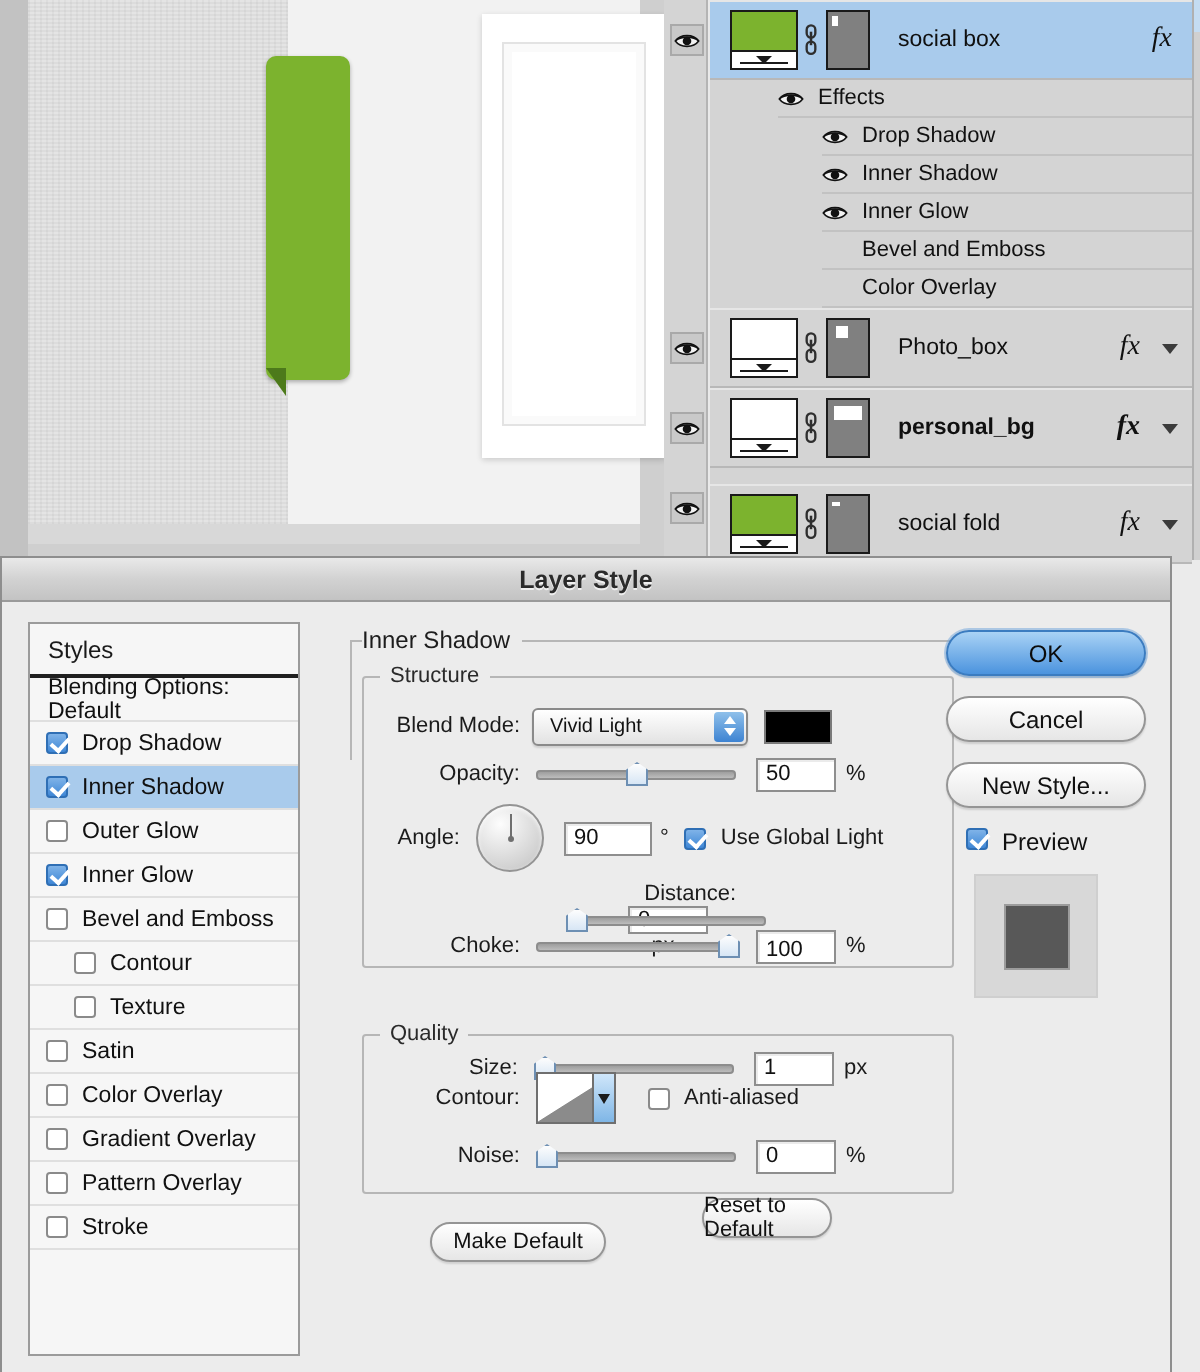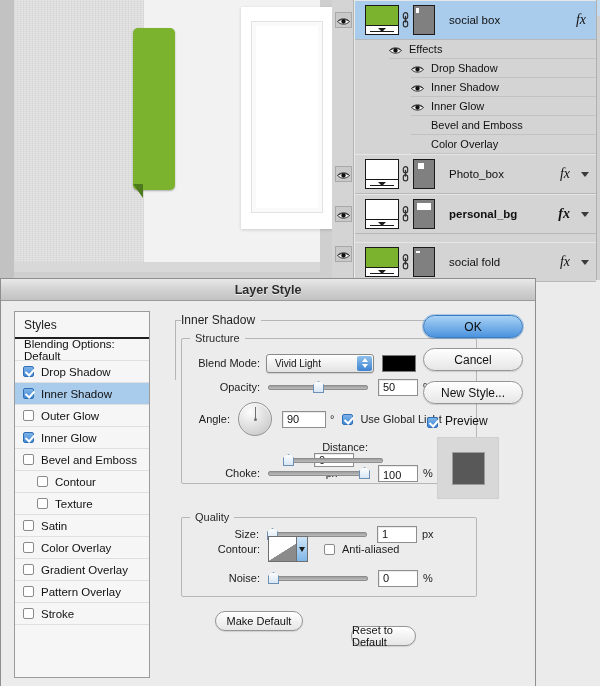--- a/index.html
+++ b/index.html
@@ -156,21 +156,21 @@
   }
   .scroll-up i { width:0;height:0;border-left:4px solid transparent;border-right:4px solid transparent;border-bottom:5px solid #4b4b4b;}
   .scroll-dn {
     position:absolute; left:0; width:15px; height:16px;
     display:flex;align-items:center;justify-content:center;
   }
   .scroll-dn i { width:0;height:0;border-left:4px solid transparent;border-right:4px solid transparent;border-top:5px solid #4b4b4b;}
 
   
   #dialog {
-    position: absolute; left: 0; top: 278px; width: 536px; height: 408px;
+    position: absolute; left: 0; top: 278px; width: 586px; height: 408px;
     background: #ececec;
     border: 1px solid #8e8e8e;
     border-bottom: none;
   }
   .titlebar {
     height: 22px; width: 100%;
     background: linear-gradient(to bottom, #e9e9e9 0%, #d2d2d2 50%, #c3c3c3 100%);
     border-bottom: 1px solid #9a9a9a;
     display:flex; align-items:center; justify-content:center;
   }
@@ -305,21 +305,21 @@
     background: linear-gradient(to bottom,#ffffff,#e6e6e6);
     display:flex;align-items:center;justify-content:center;
     font-size: 12px; color:#111; margin-bottom: 10px;
     box-shadow: 0 1px 1px rgba(0,0,0,.13);
   }
   .btn.primary {
     background: linear-gradient(to bottom,#a9d2f5,#4b93de);
     border-color:#3b7cc0; color:#0b0b0b;
     box-shadow: 0 0 0 1px rgba(120,170,220,.55), 0 1px 1px rgba(0,0,0,.2);
   }
-  .prev-row { display:flex; align-items:flex-end; margin: 2px 0 9px 4px; }
+  .prev-row { display:flex; align-items:flex-start; margin: 2px 0 9px 10px; }
   .prev-row .ptxt { font-size: 12px; color:#111; }
   .prev-box {
     width: 62px; height: 62px; margin-left: 14px;
     background:#d8d8d8; border:1px solid #cfcfcf;
     display:flex;align-items:center;justify-content:center;
   }
   .prev-box .inner { width: 31px; height:31px; background:#585858; box-shadow: 0 0 0 1px #9c9c9c; }
 
   .defbtn {
     height: 20px; border-radius: 10px; border:1px solid #959595;
@@ -674,21 +674,21 @@
           <div class="numbox" style="width:40px; margin-left:10px;">
             <span>0</span>
           </div>
           <span class="unit">%</span>
         </div>
       </div>
 
       <div style="position:absolute; top:300px; left:52px; width:88px;">
         <div class="defbtn">Make Default</div>
       </div>
-      <div style="position:absolute; top:315px; left:157px; width:96px;padding-left:31px;">
+      <div style="position:absolute; top:288px; left:157px; width:96px;padding-left:31px;">
         <div class="defbtn">Reset to Default</div>
       </div>
     </div>
 
     <div class="btncol">
       <div class="btn primary">OK</div>
       <div class="btn">Cancel</div>
       <div class="btn">New Style...</div>
       <div class="prev-row">
         <span class="cbox on"></span>

